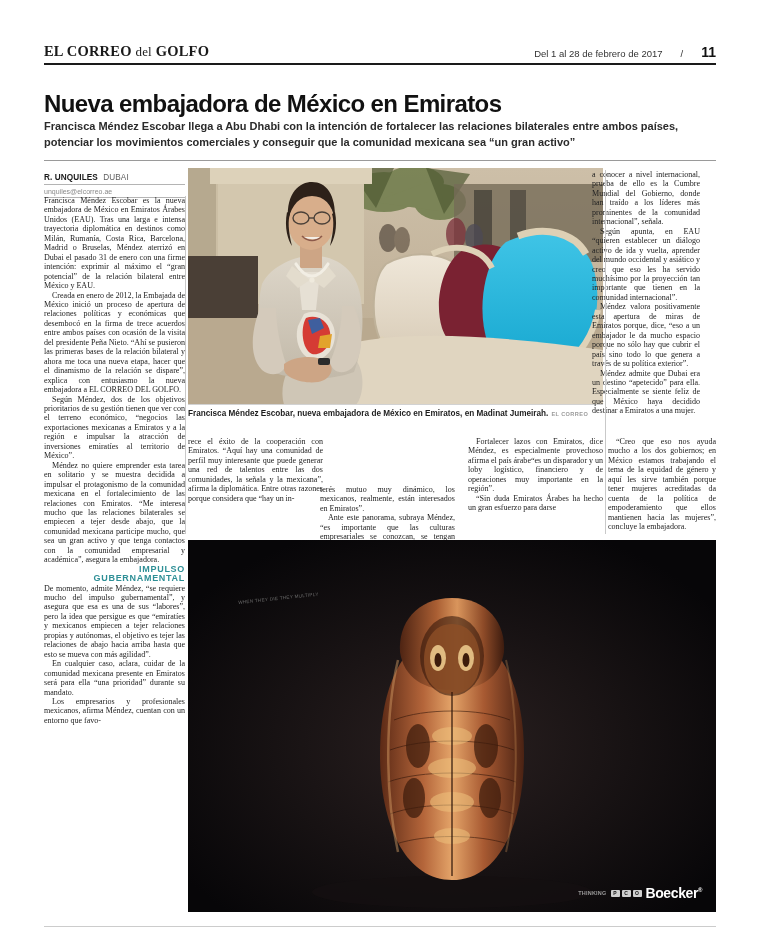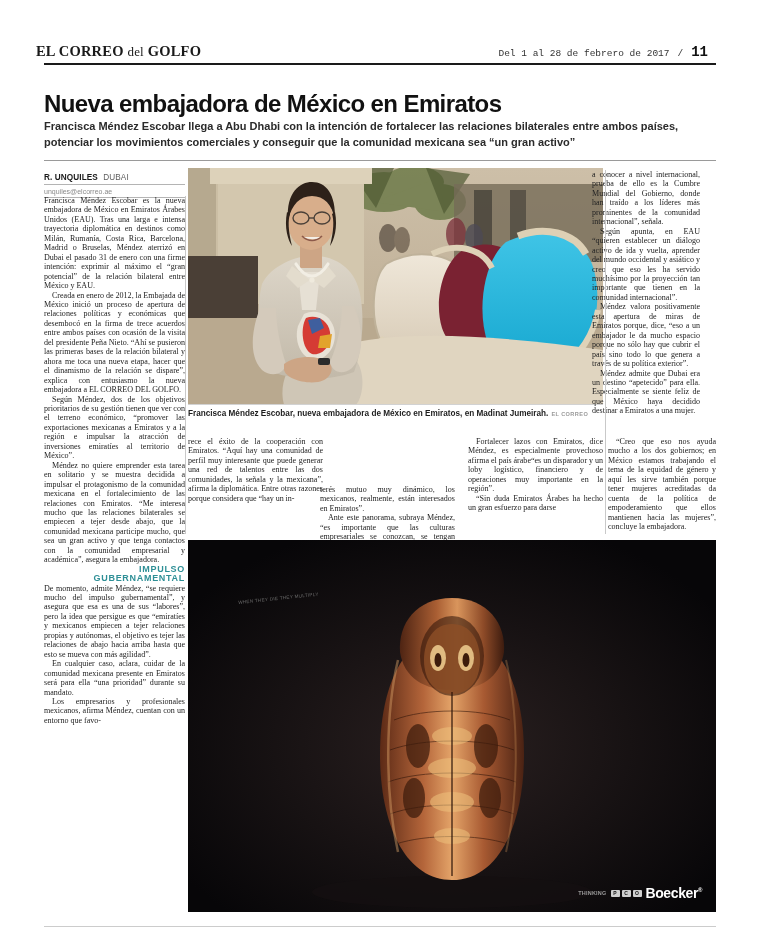--- a/index.html
+++ b/index.html
@@ -7,32 +7,32 @@
     width:760px;height:946px;
     font-family:"Liberation Serif",serif;
     color:#111;
     -webkit-font-smoothing:antialiased;
     overflow:hidden;
   }
   .page{position:relative;width:760px;height:946px;background:#fff;box-sizing:border-box;}
 
   
   .masthead{
-    position:absolute;left:36px;top:36px;width:672px;height:24px;
+    position:absolute;left:44px;top:36px;width:672px;height:24px;
     display:flex;align-items:flex-end;justify-content:space-between;
   }
   .masthead-title{
     font-family:"Liberation Serif",serif;
     font-size:14.5px;letter-spacing:.2px;color:#1a1a1a;white-space:nowrap;
   }
   .masthead-title .lt{font-weight:700;}
   .masthead-title .md{font-weight:400;font-size:13px;}
   .masthead-right{
-    font-family:Liberation Mono, monospace;
-    font-size:9.5px;color:#333;display:flex;align-items:baseline;gap:8px;white-space:nowrap;text-align:right;
+    font-family:Liberation Sans, sans-serif;
+    font-size:9.5px;color:#333;display:flex;align-items:baseline;gap:18px;white-space:nowrap;text-align:right;
   }
   .masthead-right .pnum{font-weight:700;font-size:14px;color:#111;}
   .rule-top{
     position:absolute;left:44px;top:63px;width:672px;height:2px;background:#1a1a1a;
   }
 
   
   .headline{
     position:absolute;left:44px;top:68px;width:672px;
     font-family:"Liberation Sans",sans-serif;
@@ -173,21 +173,21 @@
     <div class="byline-row">
       <span class="author">R. UNQUILES</span>
       <span class="place">DUBAI</span>
     </div>
     <div class="byline-mail">unquiles@elcorreo.ae</div>
   </div>
 
   <div class="col" id="col1">
     <p class="noind">Francisca Méndez Escobar es la nueva embajadora de México en Emiratos Árabes Unidos (EAU). Tras una larga e intensa trayectoria diplomática en destinos como Milán, Rumanía, Costa Rica, Barcelona, Madrid o Bruselas, Méndez aterrizó en Dubai el pasado 31 de enero con una firme intención: exprimir al máximo el “gran potencial” de la relación bilateral entre México y EAU.</p>
     <p>Creada en enero de 2012, la Embajada de México inició un proceso de apertura de relaciones políticas y económicas que desembocó en la firma de trece acuerdos entre ambos países con ocasión de la visita del presidente Peña Nieto. “Ahí se pusieron las primeras bases de la relación bilateral y ahora me toca una nueva etapa, hacer que el dinamismo de la relación se dispare”, explica con entusiasmo la nueva embajadora a EL CORREO DEL GOLFO.</p>
-    <p>Según Méndez, dos de los objetivos prioritarios de su gestión tienen que ver con el terreno económico, “promover las exportaciones mexicanas a Emiratos y a la región e impulsar la atracción de inversiones emiratíes al territorio de México”.</p>
+    <p>Según Méndez, dos de los objetivos prioritarios de su gestión tienen que ver con el terreno económico, “negocios las exportaciones mexicanas a Emiratos y a la región e impulsar la atracción de inversiones emiratíes al territorio de México”.</p>
     <p>Méndez no quiere emprender esta tarea en solitario y se muestra decidida a impulsar el protagonismo de la comunidad mexicana en el fortalecimiento de las relaciones con Emiratos. “Me interesa mucho que las relaciones bilaterales se empiecen a tejer desde abajo, que la comunidad mexicana participe mucho, que sea un gran activo y que tenga contactos con la comunidad empresarial y académica”, asegura la embajadora.</p>
     <p class="subhead">IMPULSO GUBERNAMENTAL</p>
     <p class="noind">De momento, admite Méndez, “se requiere mucho del impulso gubernamental”, y asegura que esa es una de sus “labores”, pero la idea que persigue es que “emiratíes y mexicanos empiecen a tejer relaciones propias y autónomas, el objetivo es tejer las relaciones de abajo hacia arriba hasta que esto se mueva con más agilidad”.</p>
     <p>En cualquier caso, aclara, cuidar de la comunidad mexicana presente en Emiratos será para ella “una prioridad” durante su mandato.</p>
     <p>Los empresarios y profesionales mexicanos, afirma Méndez, cuentan con un entorno que favo-</p>
   </div>
 
   <div class="photo">
     <svg viewBox="0 0 415 237" preserveAspectRatio="none">
       <defs>

